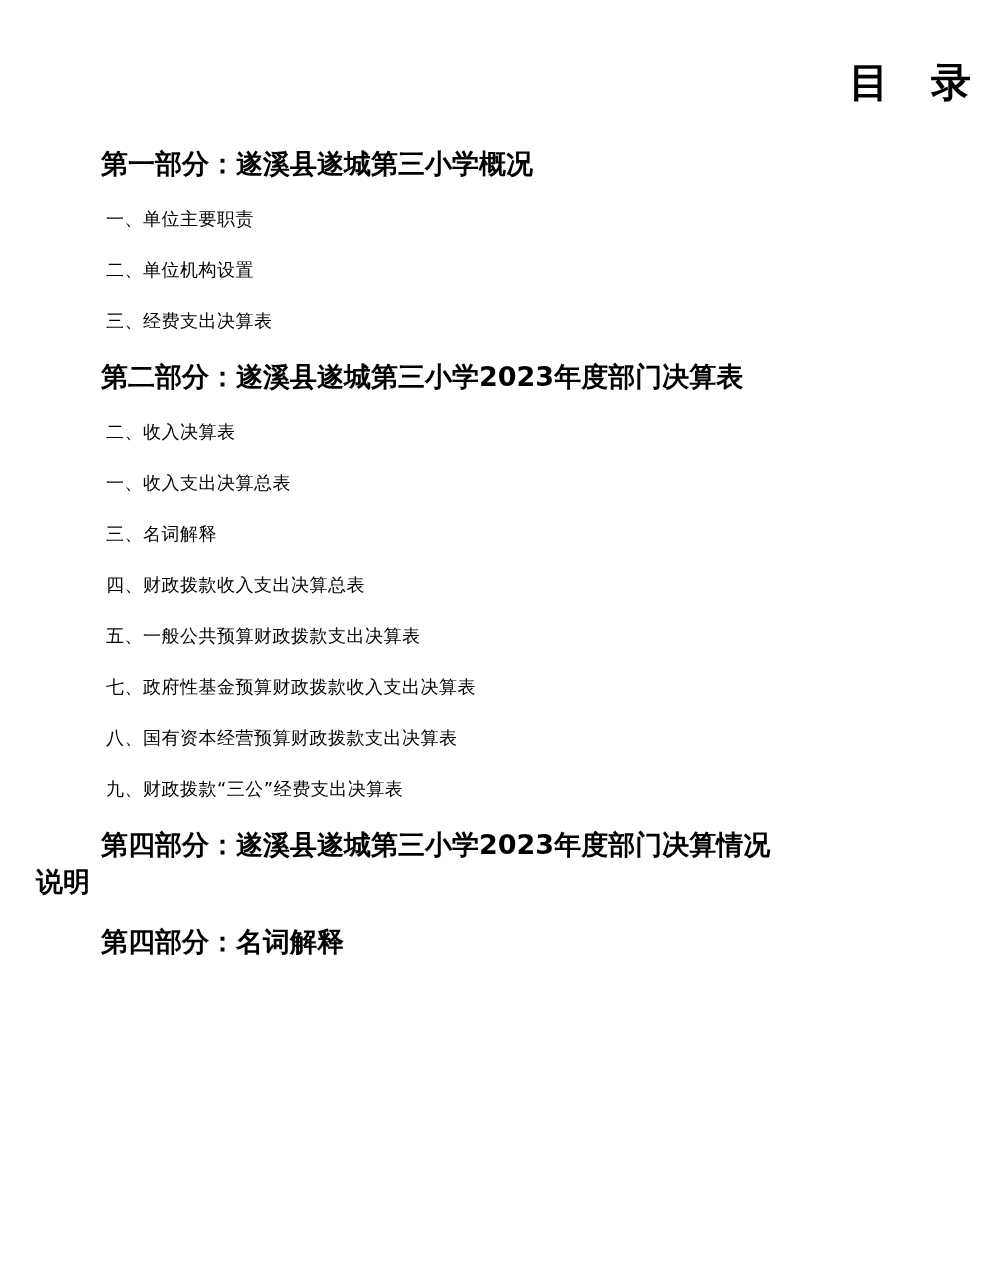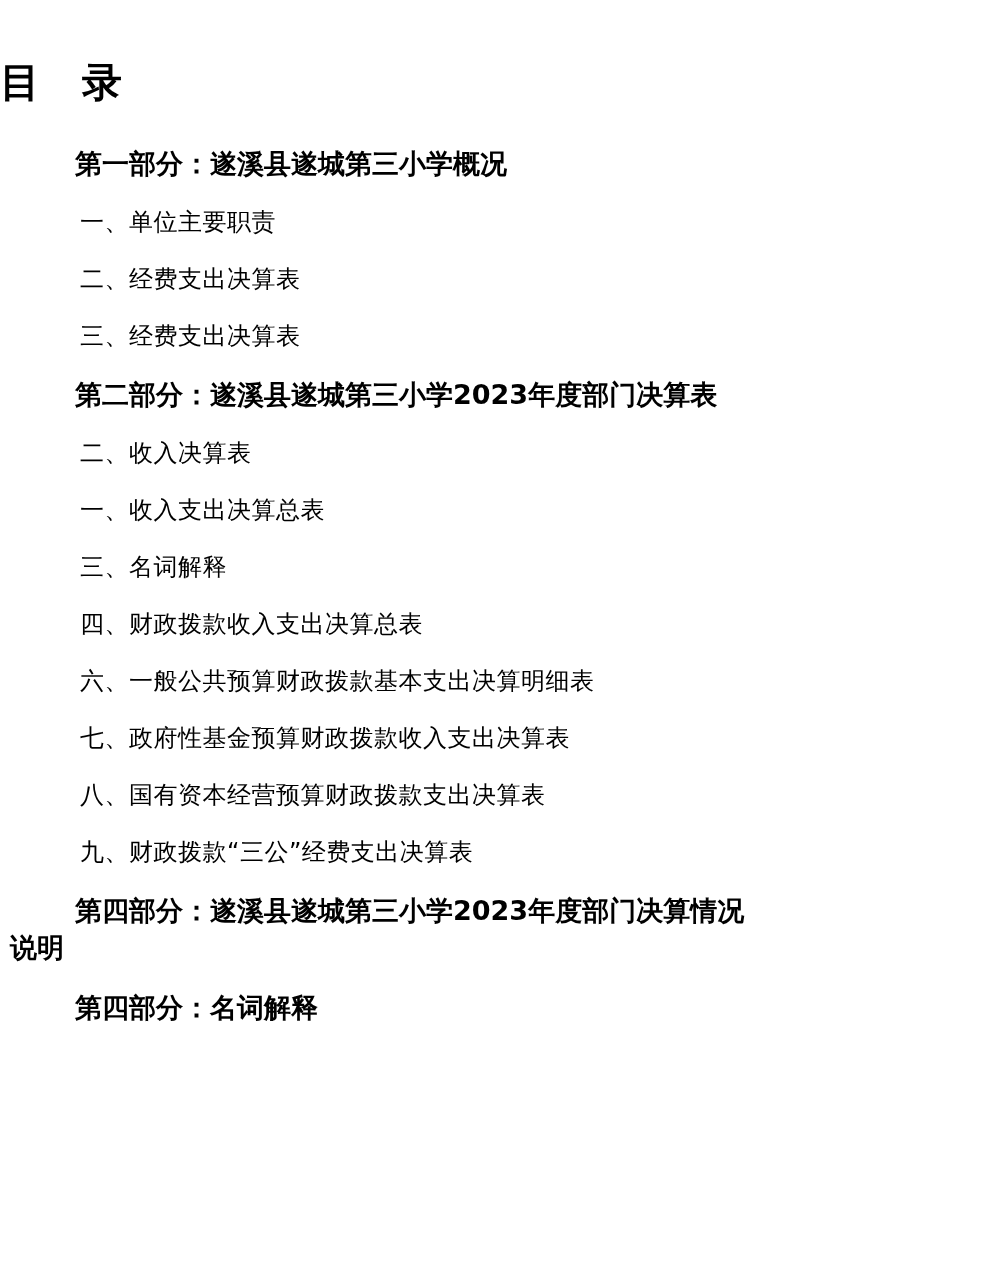--- a/index.html
+++ b/index.html
@@ -15,52 +15,52 @@
     overflow: hidden;
   }
   .page {
     position: relative;
     width: 985px;
     height: 1283px;
     box-sizing: border-box;
     padding: 0;
   }
   .doc-title {
-    text-align: left;
+    text-align: right;
     font-family: "DejaVu Sans", "Liberation Sans", sans-serif;
     font-size: 40px;
     font-weight: bold;
     letter-spacing: 14px;
     margin-top: 58px;
     margin-bottom: 0;
     line-height: 1.2;
     color: #000;
   }
   .toc {
     margin-top: 44px;
-    padding-left: 75px;
+    padding-left: 101px;
     padding-right: 60px;
   }
   .toc-entry {
     font-size: 27px;
     line-height: 1.0;
     margin-bottom: 33px;
     white-space: normal;
     color: #000;
   }
   .toc-entry.part {
     font-family: "DejaVu Sans", "Liberation Sans", sans-serif;
     font-weight: bold;
     font-size: 27px;
     letter-spacing: 0px;
   }
   .toc-entry.item {
     font-family: "DejaVu Sans", "Liberation Sans", sans-serif;
     font-weight: normal;
-    font-size: 24px;
+    font-size: 18px;
     padding-left: 5px;
     letter-spacing: 0.5px;
   }
   .toc-entry.wrap {
     margin-left: -155px;
     padding-left: 155px;
     text-indent: 0;
   }
   .toc-entry.wrap .line2 {
     display: block;
@@ -72,29 +72,29 @@
 <body>
 
 <div class="page">
 
   <h1 class="doc-title">目  录</h1>
 
   <div class="toc">
 
     <div class="toc-entry part">第一部分：遂溪县遂城第三小学概况</div>
     <div class="toc-entry item">一、单位主要职责</div>
-    <div class="toc-entry item">二、经费支出决算表</div>
+    <div class="toc-entry item">二、单位机构设置</div>
     <div class="toc-entry item">三、经费支出决算表</div>
 
     <div class="toc-entry part">第二部分：遂溪县遂城第三小学2023年度部门决算表</div>
     <div class="toc-entry item">二、收入决算表</div>
     <div class="toc-entry item">一、收入支出决算总表</div>
     <div class="toc-entry item">三、名词解释</div>
     <div class="toc-entry item">四、财政拨款收入支出决算总表</div>
-    <div class="toc-entry item">六、一般公共预算财政拨款基本支出决算明细表</div>
+    <div class="toc-entry item">五、一般公共预算财政拨款支出决算表</div>
     <div class="toc-entry item">七、政府性基金预算财政拨款收入支出决算表</div>
     <div class="toc-entry item">八、国有资本经营预算财政拨款支出决算表</div>
     <div class="toc-entry item">九、财政拨款“三公”经费支出决算表</div>
 
     <div class="toc-entry part wrap">
       <span>第四部分：遂溪县遂城第三小学2023年度部门决算情况</span>
       <span class="line2">说明</span>
     </div>
 
     <div class="toc-entry part">第四部分：名词解释</div>

